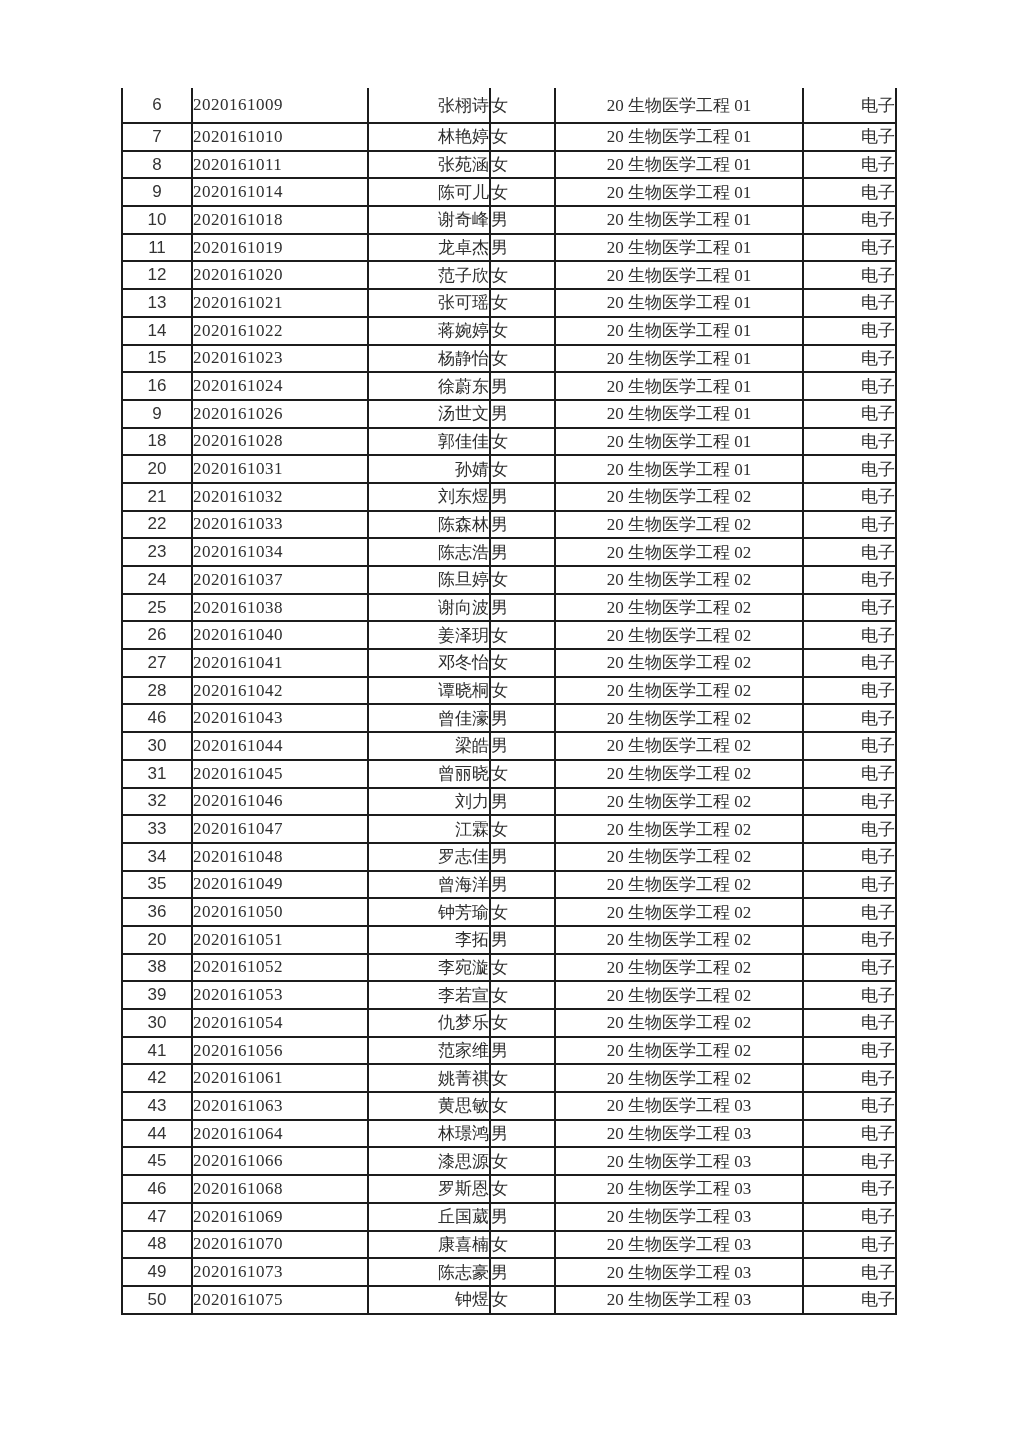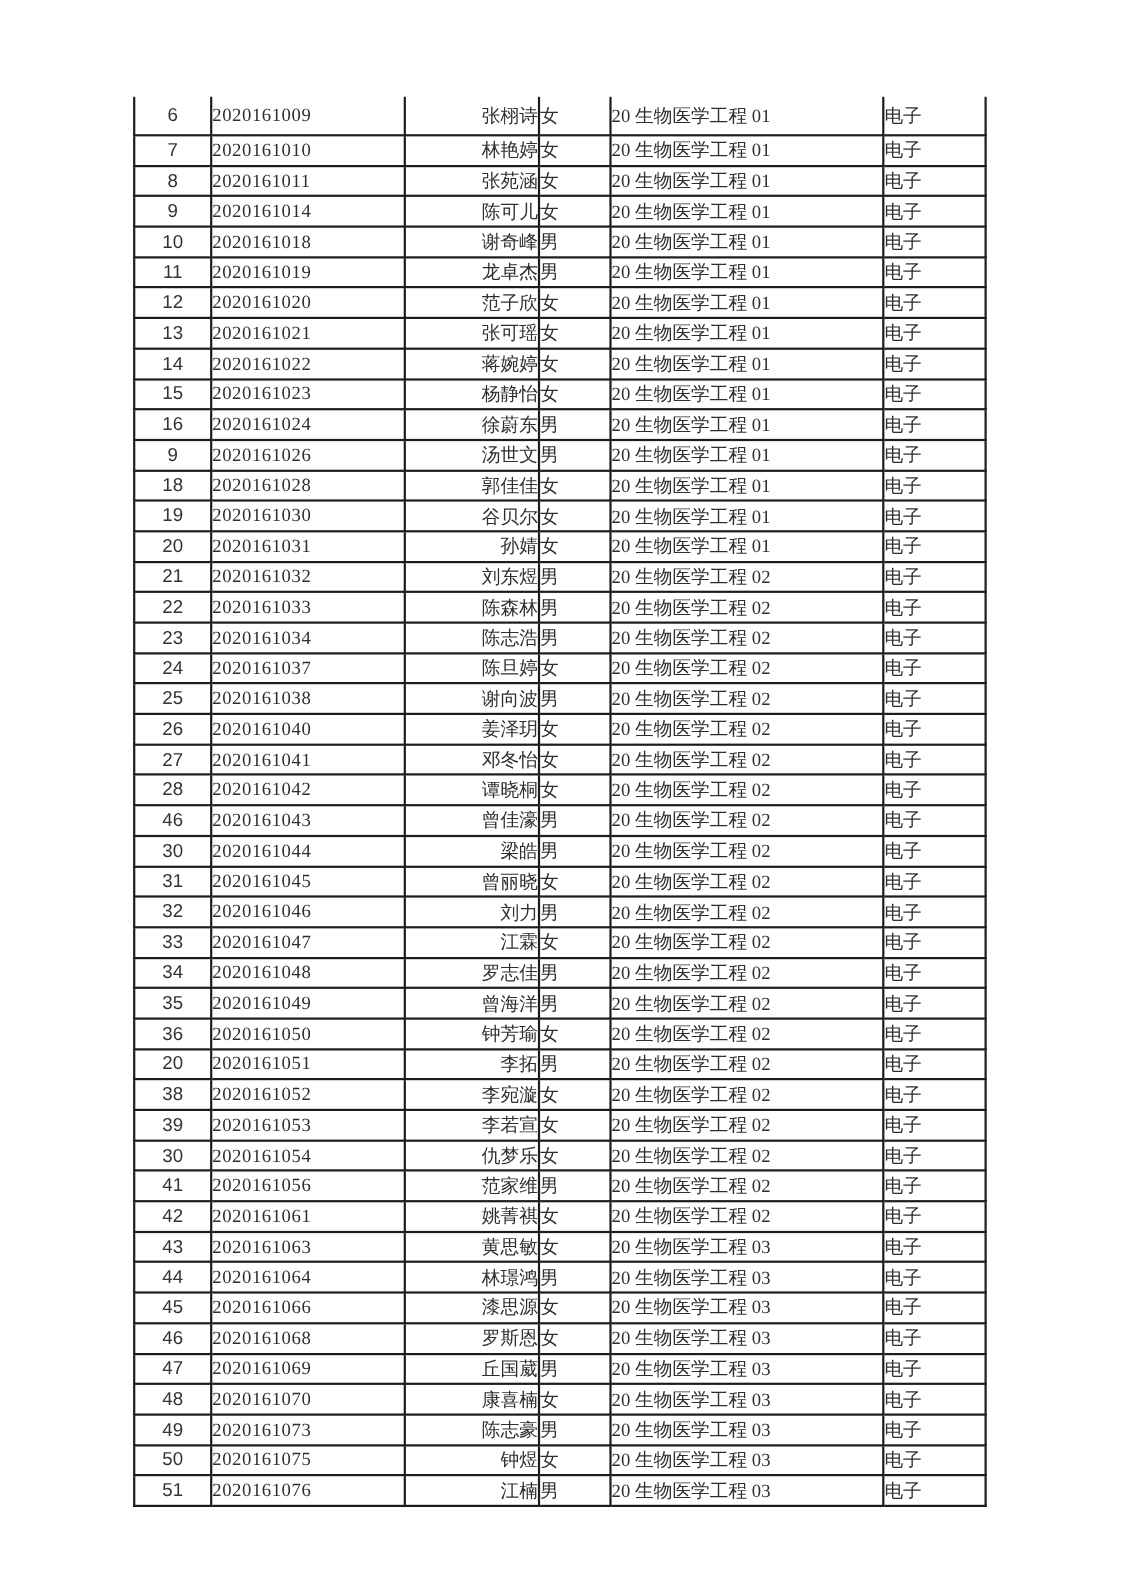--- a/index.html
+++ b/index.html
@@ -65,26 +65,26 @@
     text-align: right;
     padding-left: 14px;
     font-family: "Liberation Serif", "DejaVu Serif", "DejaVu Sans", serif;
   }
   td.cell-sex {
     text-align: left;
     padding-left: 13px;
     font-family: "Liberation Serif", "DejaVu Serif", "DejaVu Sans", serif;
   }
   td.cell-class {
-    text-align: left;
+    text-align: center;
     padding-left: 12px;
     font-family: "Liberation Serif", "DejaVu Serif", "DejaVu Sans", serif;
   }
   td.cell-cat {
-    text-align: left;
+    text-align: right;
     padding-left: 11px;
     font-family: Liberation Serif, serif;
   }
 </style>
 </head>
 <body>
 
 <div class="page">
   <table class="roster">
     <colgroup>
@@ -194,28 +194,20 @@
   </tr>
         <tr>
     <td class="cell-no">18</td>
     <td class="cell-id">2020161028</td>
     <td class="cell-name">郭佳佳</td>
     <td class="cell-sex">女</td>
     <td class="cell-class">20 生物医学工程 01</td>
     <td class="cell-cat">电子</td>
   </tr>
         <tr>
-    <td class="cell-no">19</td>
-    <td class="cell-id">2020161030</td>
-    <td class="cell-name">谷贝尔</td>
-    <td class="cell-sex">女</td>
-    <td class="cell-class">20 生物医学工程 01</td>
-    <td class="cell-cat">电子</td>
-  </tr>
-        <tr>
     <td class="cell-no">20</td>
     <td class="cell-id">2020161031</td>
     <td class="cell-name">孙婧</td>
     <td class="cell-sex">女</td>
     <td class="cell-class">20 生物医学工程 01</td>
     <td class="cell-cat">电子</td>
   </tr>
         <tr>
     <td class="cell-no">21</td>
     <td class="cell-id">2020161032</td>
@@ -446,26 +438,18 @@
     <td class="cell-name">陈志豪</td>
     <td class="cell-sex">男</td>
     <td class="cell-class">20 生物医学工程 03</td>
     <td class="cell-cat">电子</td>
   </tr>
         <tr>
     <td class="cell-no">50</td>
     <td class="cell-id">2020161075</td>
     <td class="cell-name">钟煜</td>
     <td class="cell-sex">女</td>
-    <td class="cell-class">20 生物医学工程 03</td>
-    <td class="cell-cat">电子</td>
-  </tr>
-        <tr>
-    <td class="cell-no">51</td>
-    <td class="cell-id">2020161076</td>
-    <td class="cell-name">江楠</td>
-    <td class="cell-sex">男</td>
     <td class="cell-class">20 生物医学工程 03</td>
     <td class="cell-cat">电子</td>
   </tr>
       </tbody>
   </table>
 </div>
 
 </body></html>

